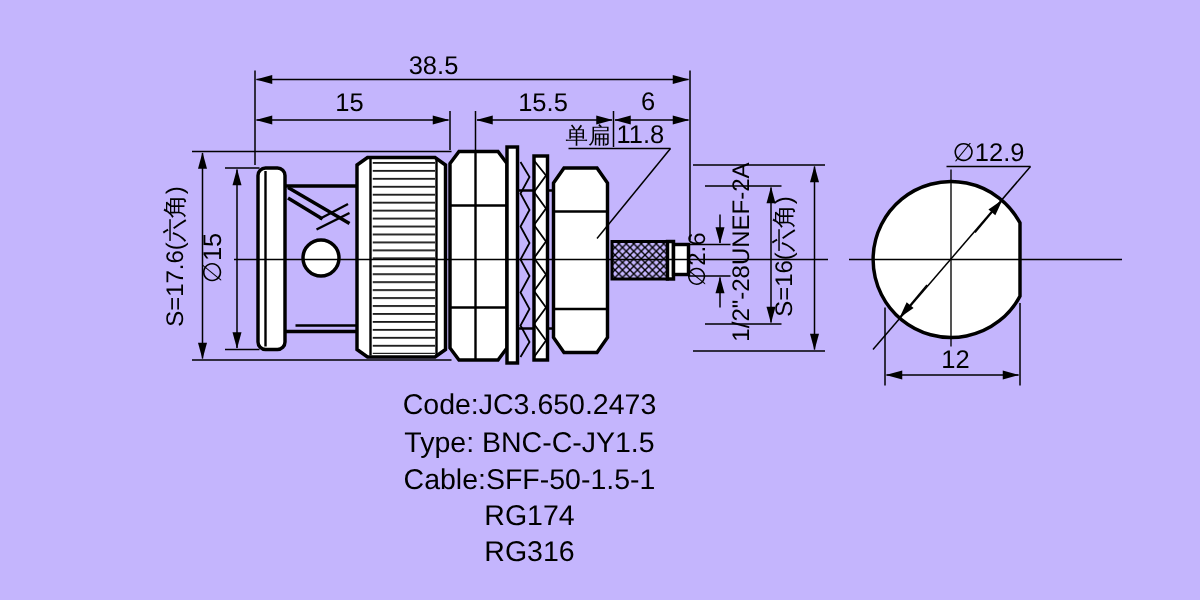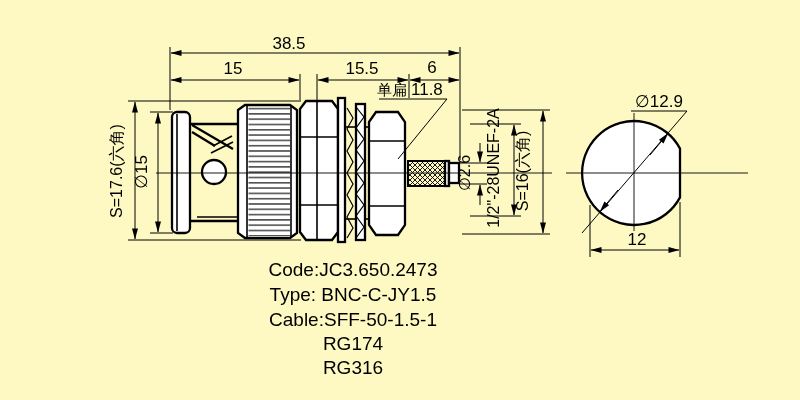--- a/index.html
+++ b/index.html
@@ -1,16 +1,16 @@
 <!DOCTYPE html>
 <html><head>
 <meta charset="utf-8">
 <style>
   html,body{margin:0;padding:0;background:#ffffff;}
-  .stage{width:800px;height:400px;background:#fef9c3;position:relative;overflow:hidden;}
+  .stage{width:800px;height:400px;background:#c4b5fd;position:relative;overflow:hidden;}
   svg{display:block;}
   text{font-family:"Liberation Sans","DejaVu Sans",sans-serif;fill:#000;}
   .dimtxt{font-size:17px;}
   .dimtxt-sm{font-size:15px;}
   .rottxt{font-size:16px;}
   .notetxt{font-size:19px;}
   .outline{stroke:#000;stroke-width:2.3;fill:#fff;}
   .outline-nf{stroke:#000;stroke-width:2.3;fill:none;}
   .inner{stroke:#000;stroke-width:1.6;fill:none;}
   .dim{stroke:#000;stroke-width:1;fill:none;}

